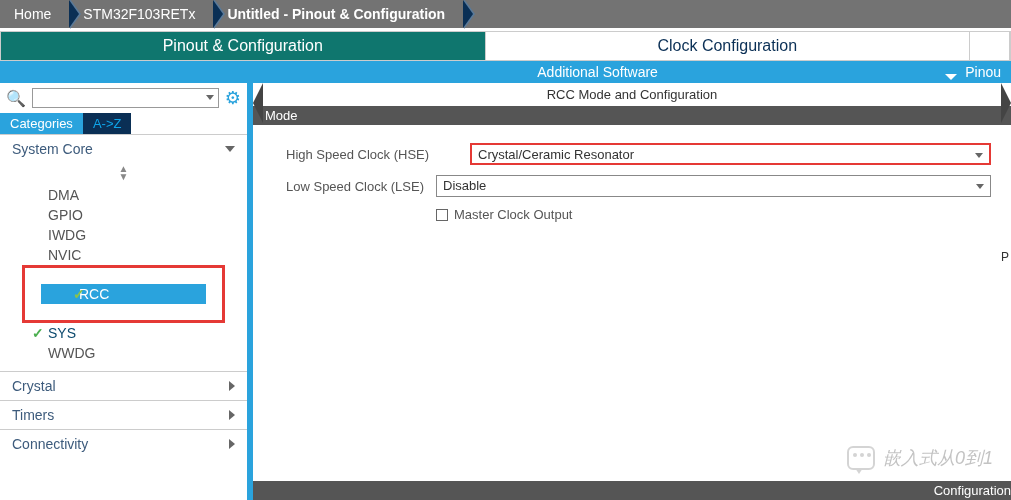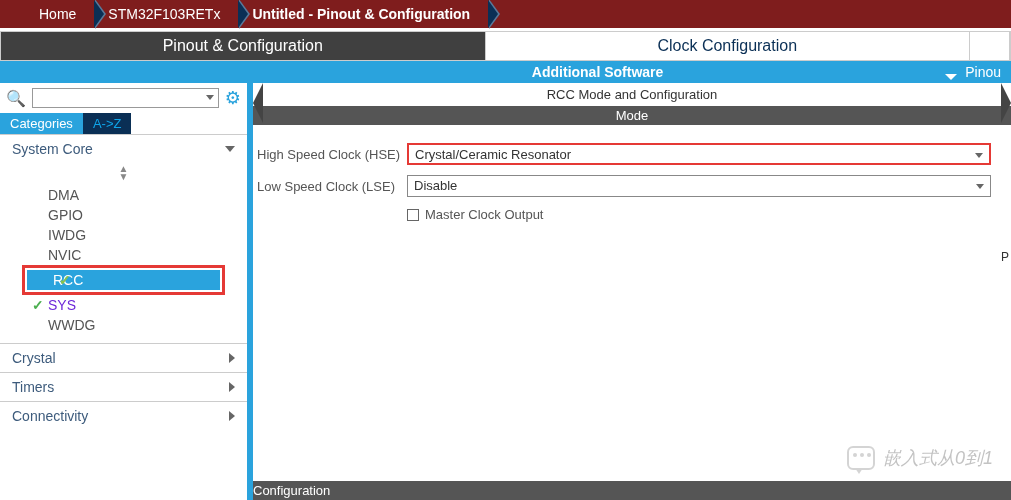--- a/index.html
+++ b/index.html
@@ -1,39 +1,39 @@
 <!DOCTYPE html>
 <html><head>
 <meta charset="utf-8">
 <style>
   * { box-sizing: border-box; margin: 0; padding: 0; font-family: Arial, sans-serif; }
   body { width: 1011px; height: 500px; overflow: hidden; background: #fff; font-size: 13px; }
 
   
-  .breadcrumb { background: #7f1d1d; height: 28px; display: flex; align-items: stretch; color: #fff; padding-left: 25px; }
+  .breadcrumb { background: #737373; height: 28px; display: flex; align-items: stretch; color: #fff; }
   .bc-item { display: flex; align-items: center; padding: 0 18px 0 14px; position: relative; cursor: pointer; font-size: 14px; }
   .bc-item::after {
     content: ''; position: absolute; right: -10px; top: 0; width: 0; height: 0;
     border-top: 14px solid transparent; border-bottom: 14px solid transparent;
     border-left: 10px solid #0a2f55; z-index: 2;
   }
   .bc-item::before {
     content: ''; position: absolute; right: -12px; top: -1px; width: 0; height: 0;
     border-top: 15px solid transparent; border-bottom: 15px solid transparent;
     border-left: 11px solid #5a7a9a; z-index: 1;
   }
   .bc-active { font-weight: bold; }
 
   
   .sep-line { height: 3px; background: #fff; }
 
   
   .main-tabs { display: flex; height: 30px; background: #fff; border: 1px solid #ccc; }
   .mtab { flex: 1; display: flex; align-items: center; justify-content: center; font-size: 16px; cursor: pointer; border-right: 1px solid #ccc; }
-  .mtab-active { background: #404040; color: #fff; }
+  .mtab-active { background: #0f766e; color: #fff; }
   .mtab-inactive { background: #fff; color: #0a2f55; }
   .mtab-small { flex: 0 0 40px; background: #fff; }
 
   
   .sub-bar { background: #2aa3dd; height: 22px; display: flex; align-items: center; justify-content: flex-end; color: #fff; font-size: 14px; padding: 0 10px; }
   .sub-right { display: flex; align-items: flex-end; gap: 8px; }
   .chev-down { width: 0; height: 0; border-left: 6px solid transparent; border-right: 6px solid transparent; border-top: 6px solid #fff; }
 
   
   .content { display: flex; height: calc(500px - 28px - 3px - 30px - 22px); }
@@ -55,43 +55,43 @@
   .group .chev-r { width: 0; height: 0; border-top: 5px solid transparent; border-bottom: 5px solid transparent; border-left: 6px solid #666; }
   .group .chev-d { width: 0; height: 0; border-left: 5px solid transparent; border-right: 5px solid transparent; border-top: 6px solid #666; }
 
   .sort-icon { text-align: center; color: #888; font-size: 10px; line-height: 8px; padding: 2px 0; }
 
   .tree { padding: 2px 0 8px 0; }
   .tree-item { padding: 2px 0 2px 48px; color: #555; font-size: 14px; cursor: pointer; position: relative; }
   .tree-item.check::before { content: '✓'; position: absolute; left: 32px; color: #4caf50; font-weight: bold; }
   .tree-selected { background: #2aa3dd; color: #fff; }
   .tree-selected.check::before { color: #8bc34a; }
-  .tree-sys { color: #6d28d9; }
+  .tree-sys { color: #0c4a6e; }
 
   .redbox { border: 3px solid #e53935; }
   .redbox-tree { margin: 0 22px; }
 
   
   .main { flex: 1; display: flex; flex-direction: column; background: #fff; position: relative; }
   .panel-title { text-align: center; padding: 4px 0; color: #333; font-size: 13px; }
-  .mode-header { background: #555; color: #fff; text-align: center; padding: 2px 12px; font-size: 13px; }
+  .mode-header { background: #555; color: #fff; padding: 2px 12px; font-size: 13px; }
   .collapse-arrow-left { position: absolute; left: 0; top: 0; width: 10px; height: 40px; background: #444; clip-path: polygon(100% 0, 100% 100%, 0 50%); cursor: pointer; }
   .collapse-arrow-right { position: absolute; right: 0; top: 0; width: 10px; height: 40px; background: #444; clip-path: polygon(0 0, 100% 50%, 0 100%); cursor: pointer; }
 
-  .mode-body { padding: 18px 20px 10px 4px; flex: 1; }
+  .mode-body { padding: 18px 20px 10px 33px; flex: 1; }
   .field-row { display: flex; align-items: center; margin-bottom: 10px; }
   .field-label { width: 150px; text-align: left; color: #555; font-size: 13px; }
   .field-select { flex: 1; height: 22px; border: 1px solid #888; background: #fff; position: relative; padding: 2px 6px; color: #333; font-size: 13px; }
   .field-select .chev { position: absolute; right: 6px; top: 8px; width: 0; height: 0; border-left: 4px solid transparent; border-right: 4px solid transparent; border-top: 5px solid #666; }
-  .hse-row .field-select { border: 2px solid #e53935; }
+  .hse-row .field-select { border: 2px solid #e53935; margin-left: 34px; }
 
   .checkbox-row { display: flex; align-items: center; padding-left: 150px; gap: 6px; color: #555; font-size: 13px; }
   .cb { width: 12px; height: 12px; border: 1px solid #666; }
 
-  .config-header { background: #555; color: #fff; text-align: left; padding: 2px 0; font-size: 13px; margin-top: auto; }
+  .config-header { background: #555; color: #fff; text-align: right; padding: 2px 0; font-size: 13px; margin-top: auto; }
 
   .watermark { position: absolute; right: 18px; bottom: 30px; display: flex; align-items: center; gap: 8px; opacity: 0.5; color: #888; font-size: 18px; font-style: italic; pointer-events: none; }
   .watermark .bubble { width: 28px; height: 24px; border: 2px solid #aaa; border-radius: 6px; position: relative; }
   .watermark .bubble::after { content: ''; position: absolute; bottom: -6px; left: 6px; width: 0; height: 0; border-left: 4px solid transparent; border-right: 4px solid transparent; border-top: 6px solid #aaa; }
   .watermark .dots { position: absolute; top: 5px; left: 4px; width: 4px; height: 4px; background: #aaa; border-radius: 50%; box-shadow: 7px 0 0 #aaa, 14px 0 0 #aaa; }
 
   .right-p { position: absolute; right: 2px; top: 50%; font-size: 12px; color: #333; }
 </style>
 </head>
 <body>
@@ -114,21 +114,21 @@
   <div class="mtab mtab-active">
       <span>Pinout &amp; Configuration</span>
     </div>
   <div class="mtab mtab-inactive">
       <span>Clock Configuration</span>
     </div>
   <div class="mtab mtab-small"></div>
 </div>
 
 <div class="sub-bar">
-  <div style="flex:1; text-align:center; padding-left:240px;font-weight:bold;">
+  <div style="flex:1; text-align:center; padding-left:240px;">
     <span>Additional Software</span>
   </div>
   <div class="sub-right">
     <span class="chev-down"></span>
     <span>Pinou</span>
   </div>
 </div>
 
 <div class="content">
 
@@ -149,21 +149,21 @@
       <span>System Core</span>
       <span class="chev-d"></span>
     </div>
     <div class="sort-icon">▲<br>▼</div>
     <div class="tree">
       <div class="tree-item">DMA</div>
       <div class="tree-item">GPIO</div>
       <div class="tree-item">IWDG</div>
       <div class="tree-item">NVIC</div>
       <div class="redbox redbox-tree">
-        <div class="tree-item tree-selected check" style="padding-left:26px; margin:2px;">RCC</div>
+        <div class="tree-item tree-selected check" style="padding-left:38px; margin:16px;">RCC</div>
       </div>
       <div class="tree-item check tree-sys">SYS</div>
       <div class="tree-item">WWDG</div>
     </div>
 
     <div class="group">
       <span>Crystal</span>
       <span class="chev-r"></span>
     </div>
     <div class="group">

